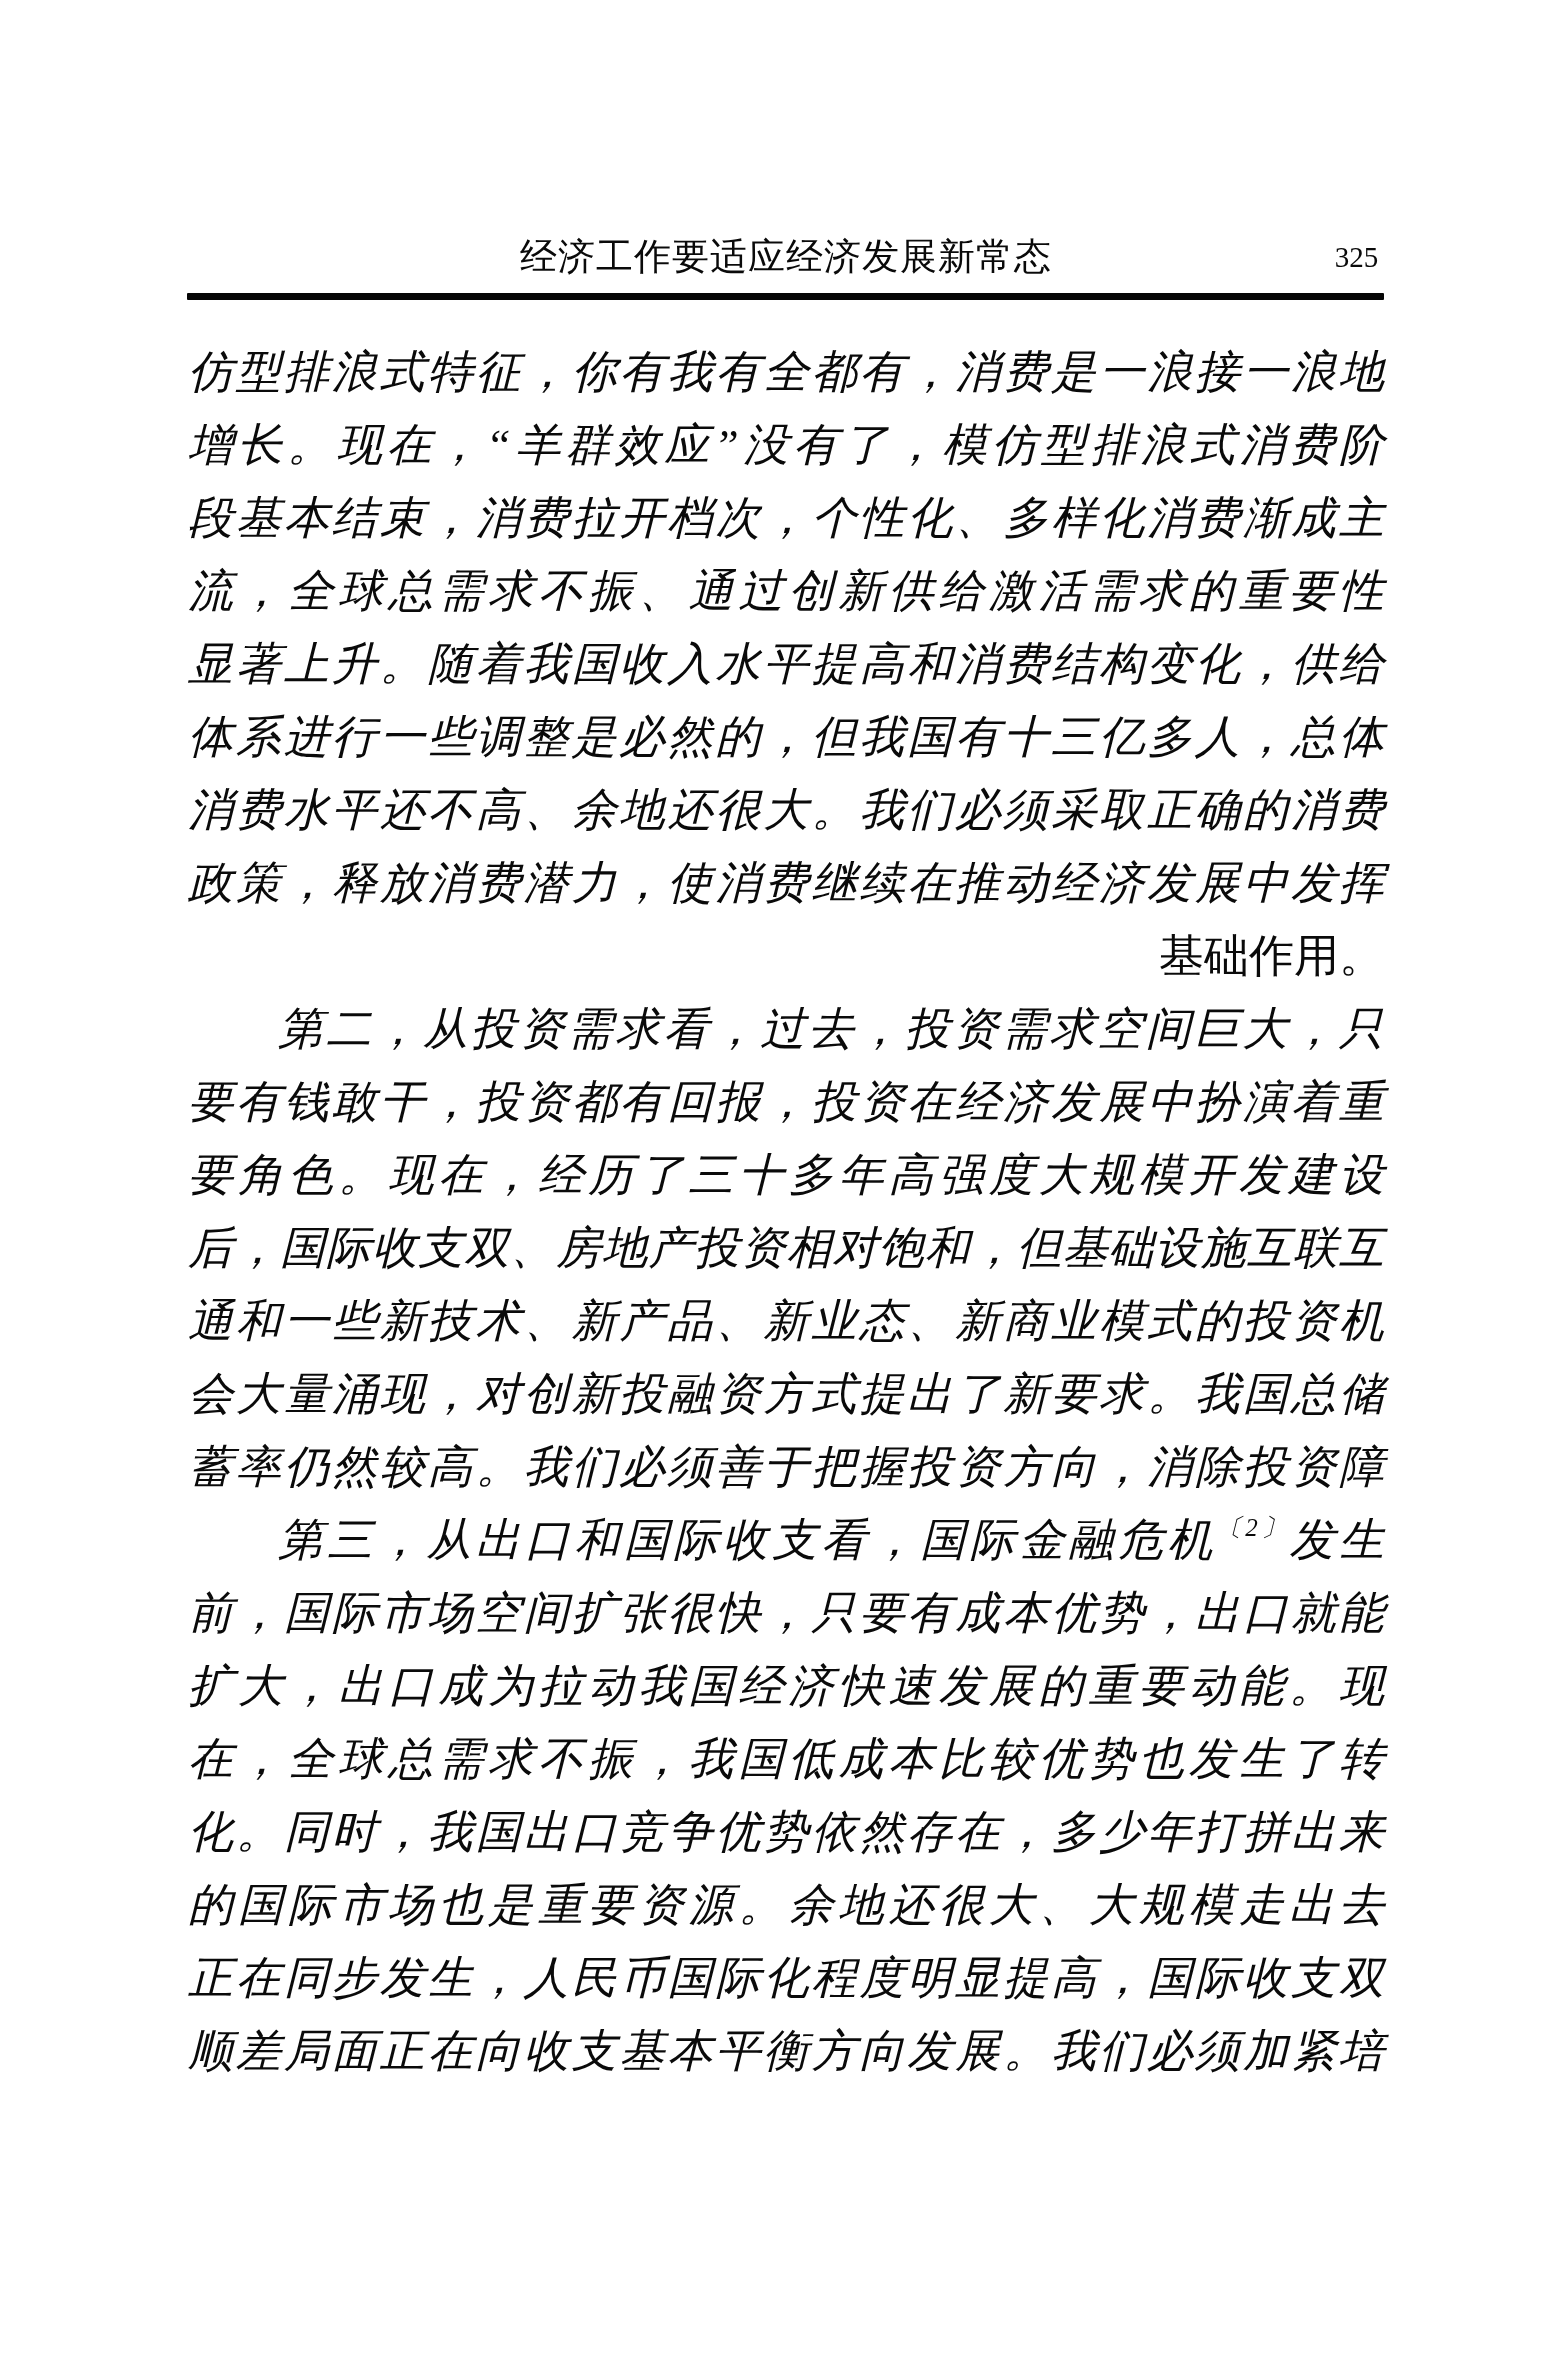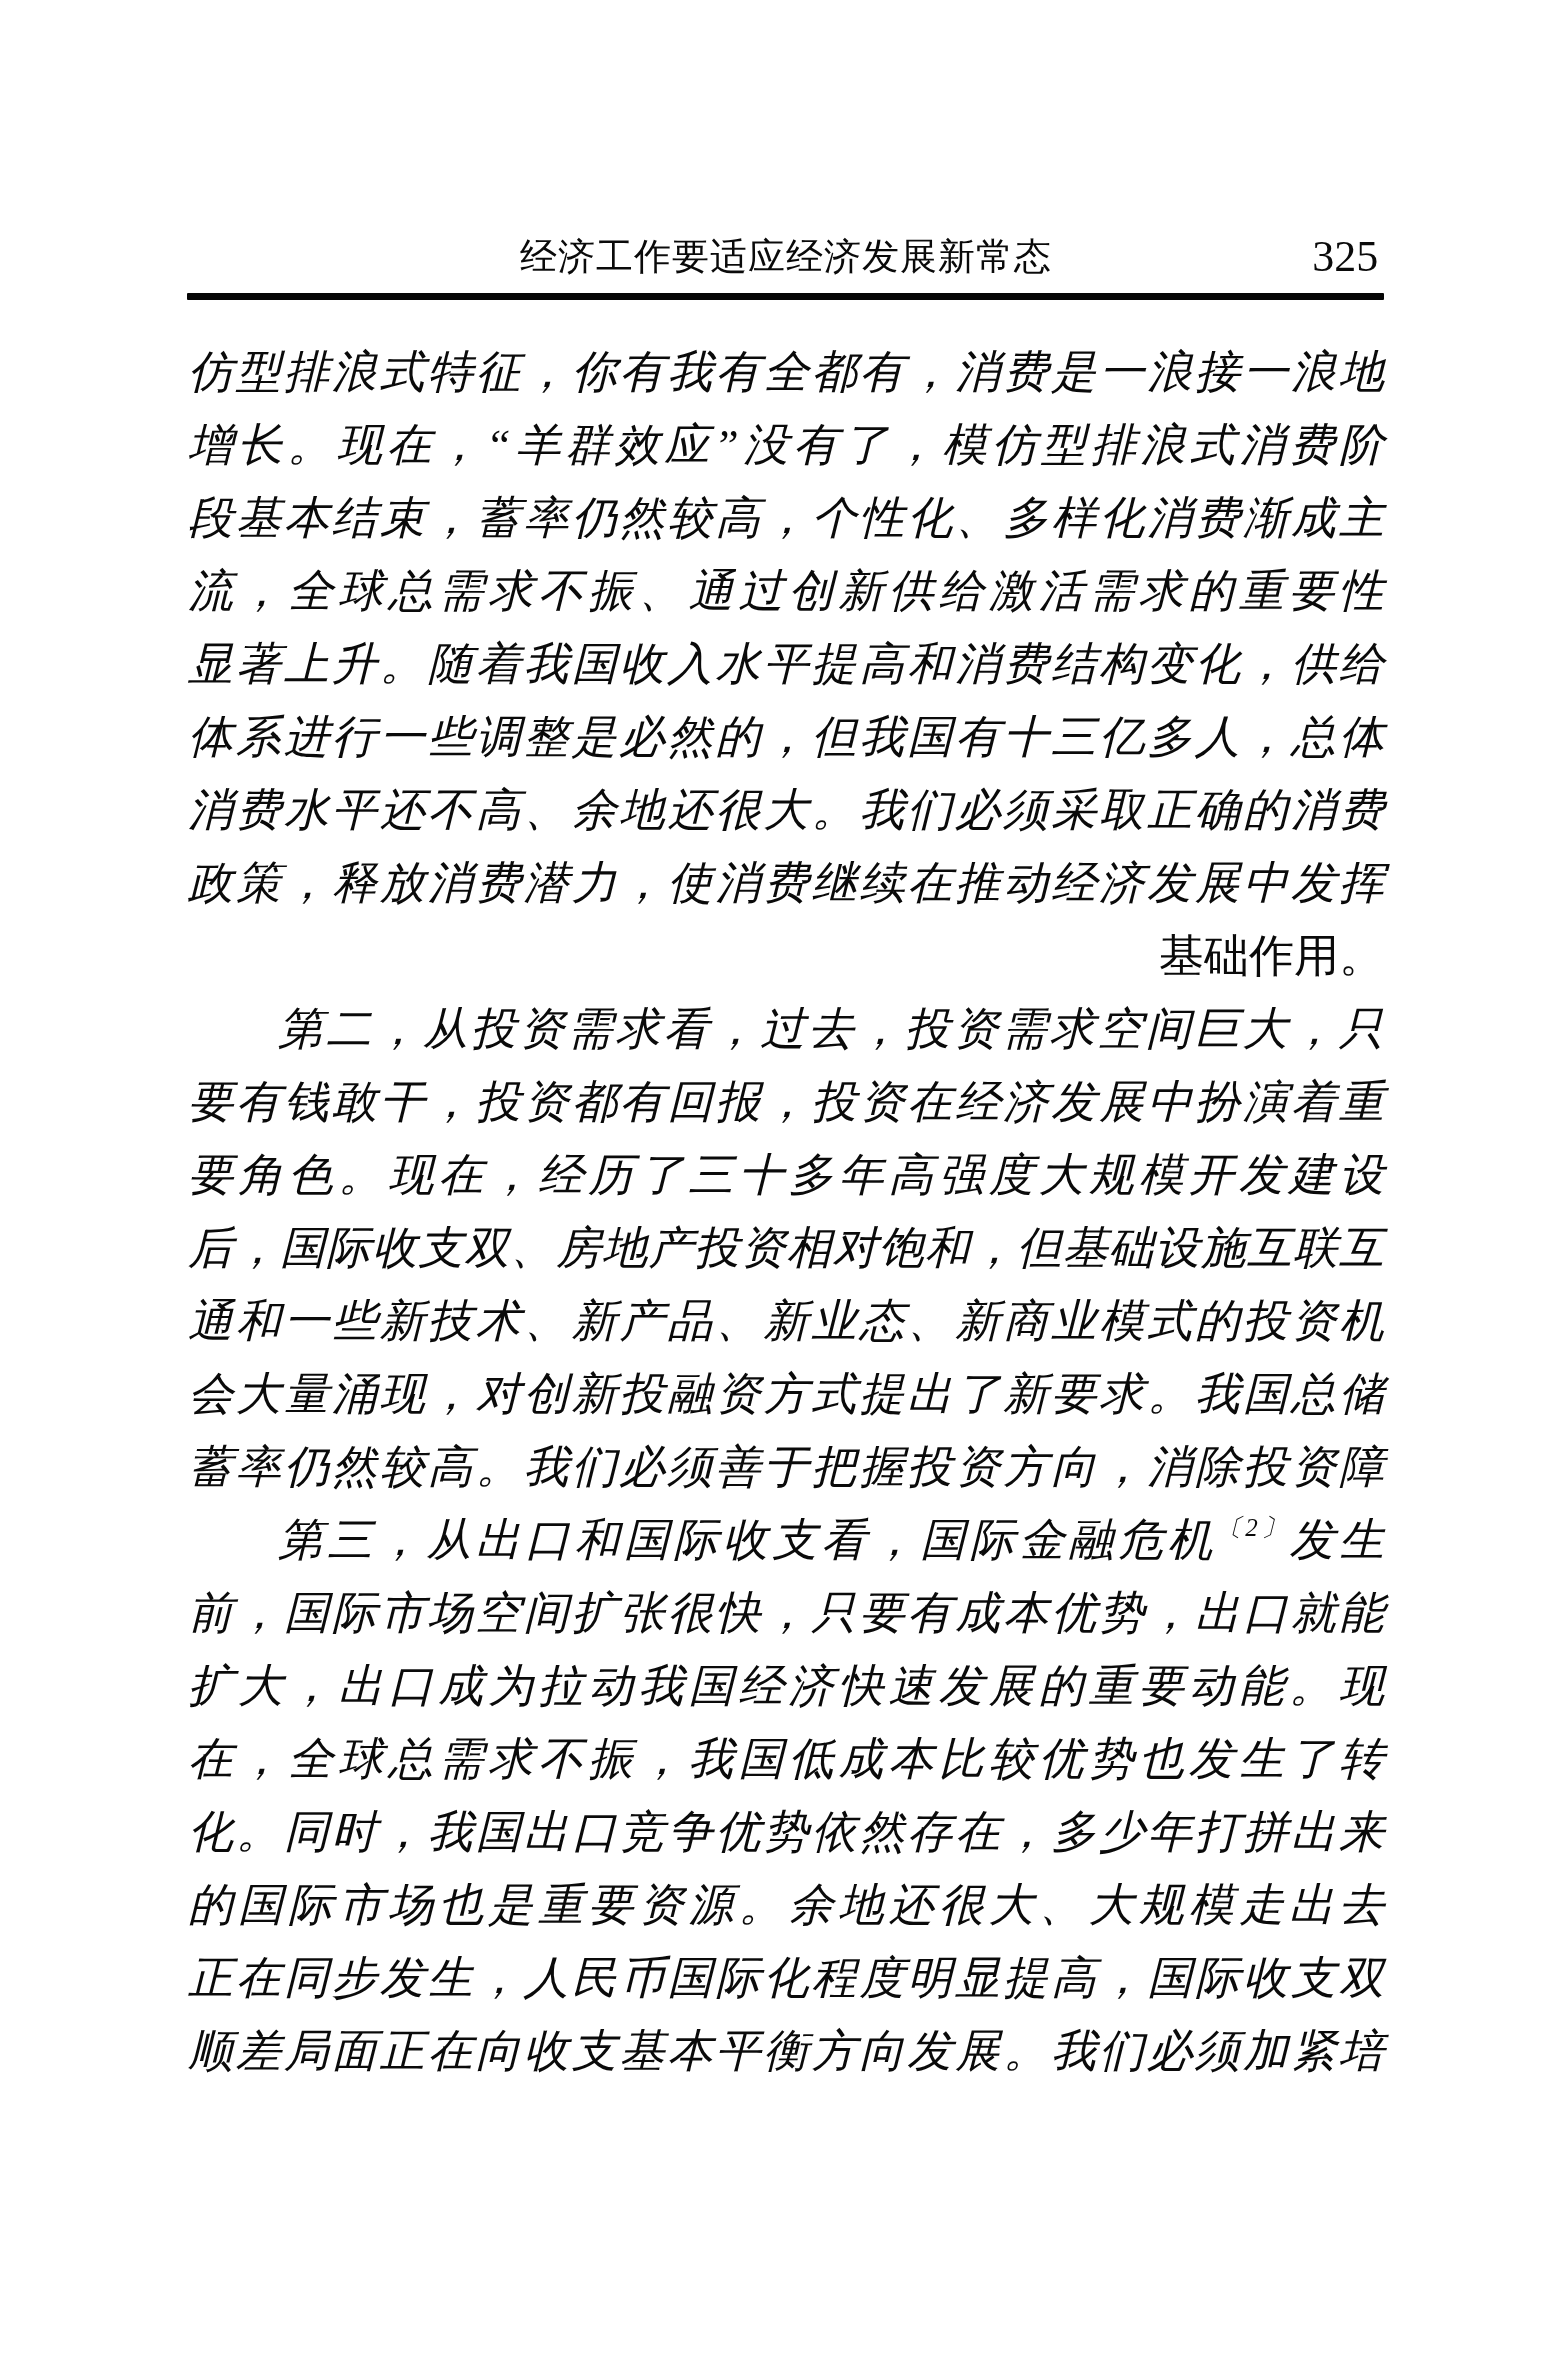--- a/index.html
+++ b/index.html
@@ -32,21 +32,21 @@
     right: 0;
     text-align: center;
     font-size: 37px;
     letter-spacing: 1px;
     color: #0a0a0a;
   }
   .running-head .head-pageno {
     position: absolute;
     right: 5.7px;
     top: 0;
-    font-size: 44px;
+    font-size: 29px;
     color: #0a0a0a;
   }
   .head-rule {
     position: absolute;
     top: 293px;
     left: 187px;
     width: 1197px;
     height: 6.7px;
     background: #050505;
     border-radius: 1px;
@@ -89,21 +89,21 @@
   <div class="running-head">
     <span class="head-title">经济工作要适应经济发展新常态</span>
     <span class="head-pageno">325</span>
   </div>
 
   <div class="head-rule"></div>
 
   <div class="text-body">
       <div class="line fill">仿型排浪式特征，你有我有全都有，消费是一浪接一浪地</div>
       <div class="line fill">增长。现在，“羊群效应”没有了，模仿型排浪式消费阶</div>
-      <div class="line fill">段基本结束，蓄率仍然较高，个性化、多样化消费渐成主</div>
+      <div class="line fill">段基本结束，消费拉开档次，个性化、多样化消费渐成主</div>
       <div class="line fill">流，全球总需求不振、通过创新供给激活需求的重要性</div>
       <div class="line fill">显著上升。随着我国收入水平提高和消费结构变化，供给</div>
       <div class="line fill">体系进行一些调整是必然的，但我国有十三亿多人，总体</div>
       <div class="line fill">消费水平还不高、余地还很大。我们必须采取正确的消费</div>
       <div class="line fill">政策，释放消费潜力，使消费继续在推动经济发展中发挥</div>
       <div class="line">基础作用。</div>
       <div class="line indent fill">第二，从投资需求看，过去，投资需求空间巨大，只</div>
       <div class="line fill">要有钱敢干，投资都有回报，投资在经济发展中扮演着重</div>
       <div class="line fill">要角色。现在，经历了三十多年高强度大规模开发建设</div>
       <div class="line fill">后，国际收支双、房地产投资相对饱和，但基础设施互联互</div>

